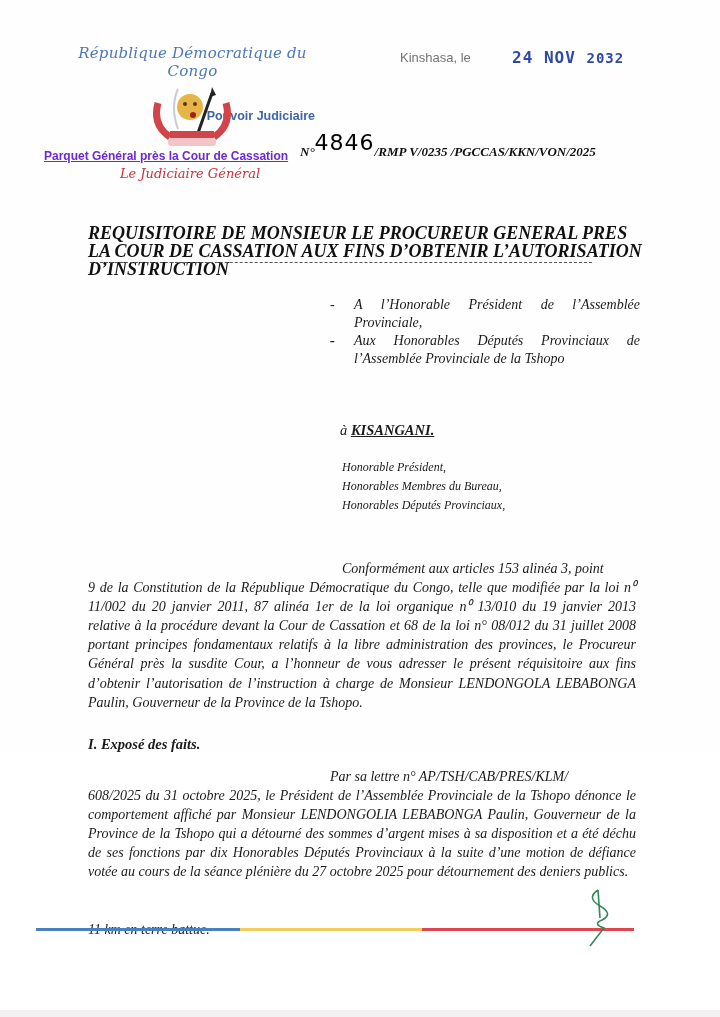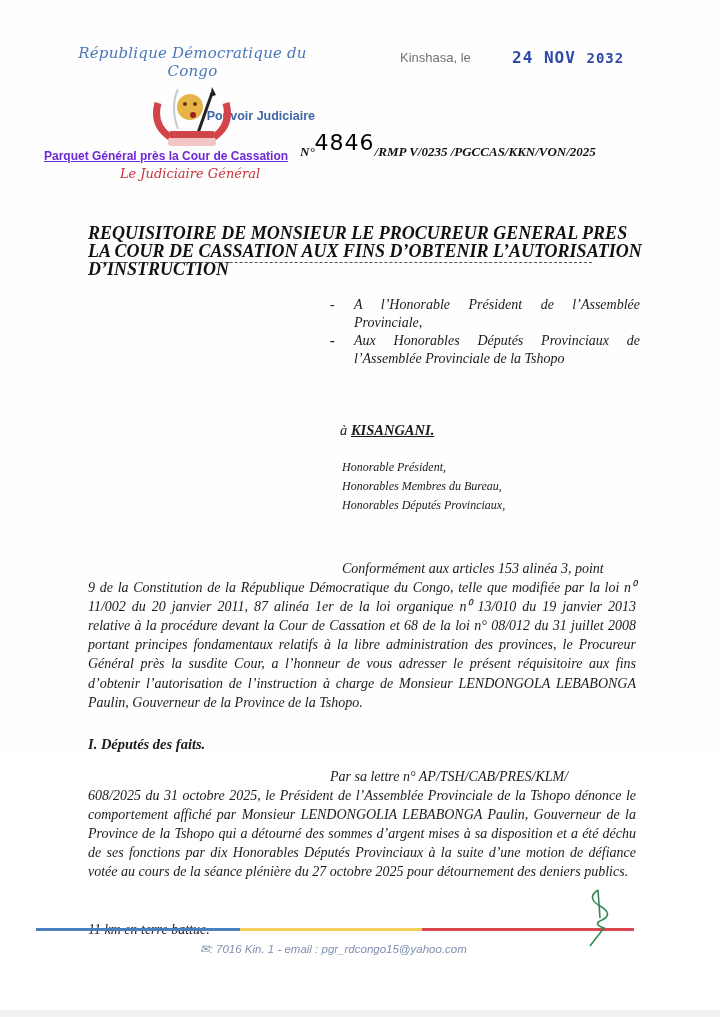--- a/index.html
+++ b/index.html
@@ -97,39 +97,36 @@
     <div>Honorable Président,</div>
     <div>Honorables Membres du Bureau,</div>
     <div>Honorables Députés Provinciaux,</div>
   </div>
 
   <div class="abs body-text p1">
     <div class="indent1">Conformément aux articles 153 alinéa 3, point</div>
     <div>9 de la Constitution de la République Démocratique du Congo, telle que modifiée par la loi n⁰ 11/002 du 20 janvier 2011, 87 alinéa 1er de la loi organique n⁰ 13/010 du 19 janvier 2013 relative à la procédure devant la Cour de Cassation et 68 de la loi n° 08/012 du 31 juillet 2008 portant principes fondamentaux relatifs à la libre administration des provinces, le Procureur Général près la susdite Cour, a l’honneur de vous adresser le présent réquisitoire aux fins d’obtenir l’autorisation de l’instruction à charge de Monsieur LENDONGOLA LEBABONGA Paulin, Gouverneur de la Province de la Tshopo.</div>
   </div>
 
-  <div class="abs section">I. Députés des faits.</div>
+  <div class="abs section">I. Exposé des faits.</div>
 
   <div class="abs body-text p2" style="top:746px;">
     <div class="indent2">Par sa lettre n° AP/TSH/CAB/PRES/KLM/</div>
     <div>608/2025 du 31 octobre 2025, le Président de l’Assemblée Provinciale de la Tshopo dénonce le comportement affiché par Monsieur LENDONGOLIA LEBABONGA Paulin, Gouverneur de la Province de la Tshopo qui a détourné des sommes d’argent mises à sa disposition et a été déchu de ses fonctions par dix Honorables Députés Provinciaux à la suite d’une motion de défiance votée au cours de la séance plénière du 27 octobre 2025 pour détournement des deniers publics.</div>
   </div>
 
 
   <div class="abs last-line">11 km en terre battue.</div>
 
   <div class="abs flag-bar fb-blue"></div>
   <div class="abs flag-bar fb-yellow"></div>
   <div class="abs flag-bar fb-red"></div>
 
   <div class="abs signature">
     <svg width="40" height="60" viewBox="0 0 40 60">
       <path d="M14 2 Q2 10 16 18 Q30 26 18 32 Q8 36 20 40 L6 58" stroke="#2f8a55" stroke-width="1.6" fill="none"></path>
       <path d="M14 2 L16 30" stroke="#2f8a55" stroke-width="1.6" fill="none"></path>
     </svg>
   </div>
 
-  <div class="abs footer">
-    <span>✉</span><span>: 7016 Kin. 1 - email : pgr_rdcongo15@yahoo.com</span>
-  </div>
 
   <div class="abs scan-edge"></div>
 </div>
 
 </body></html>

